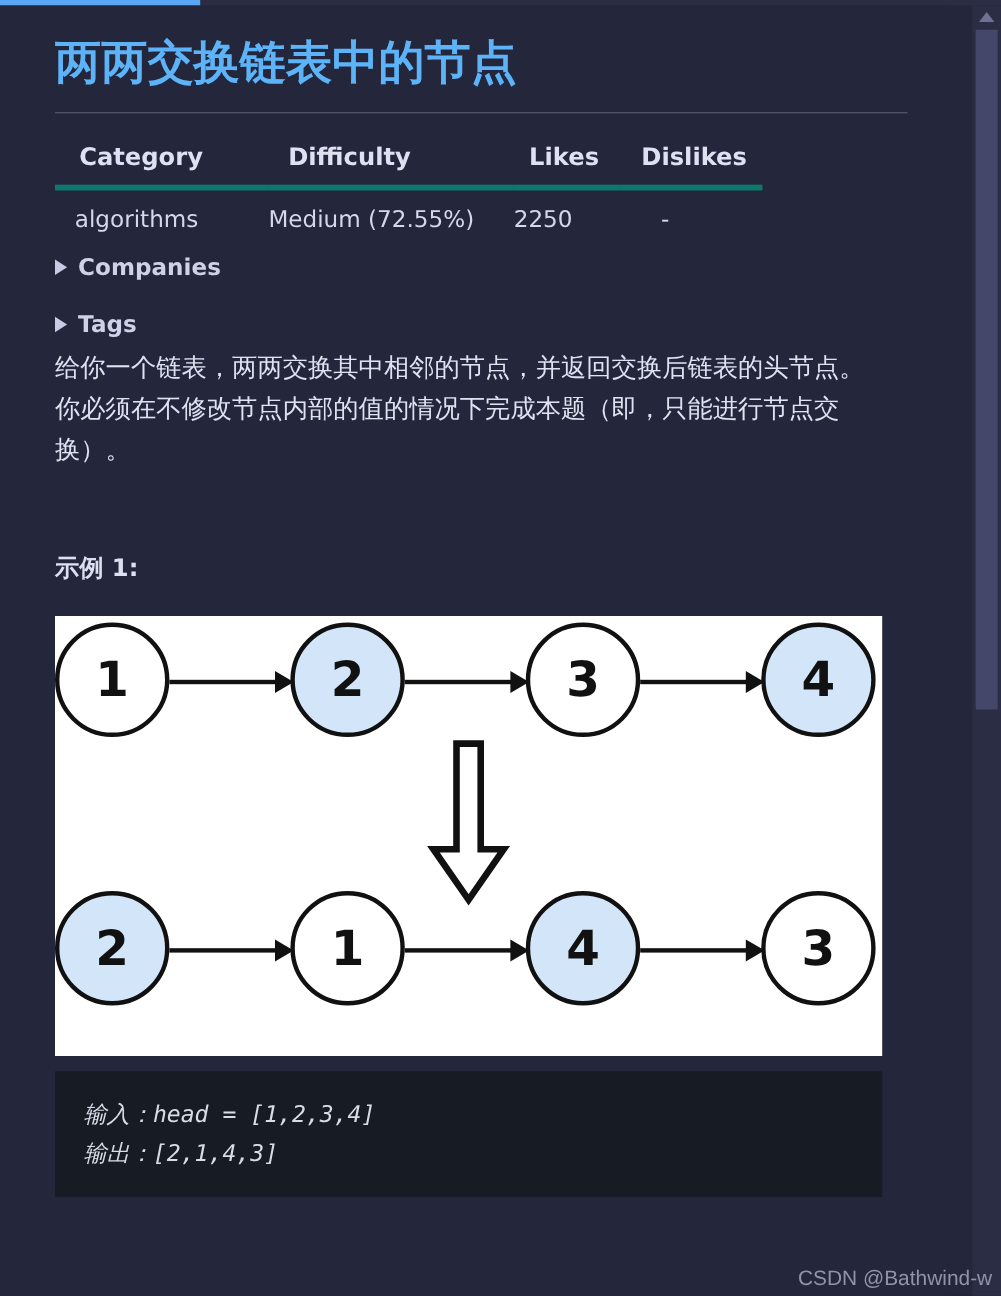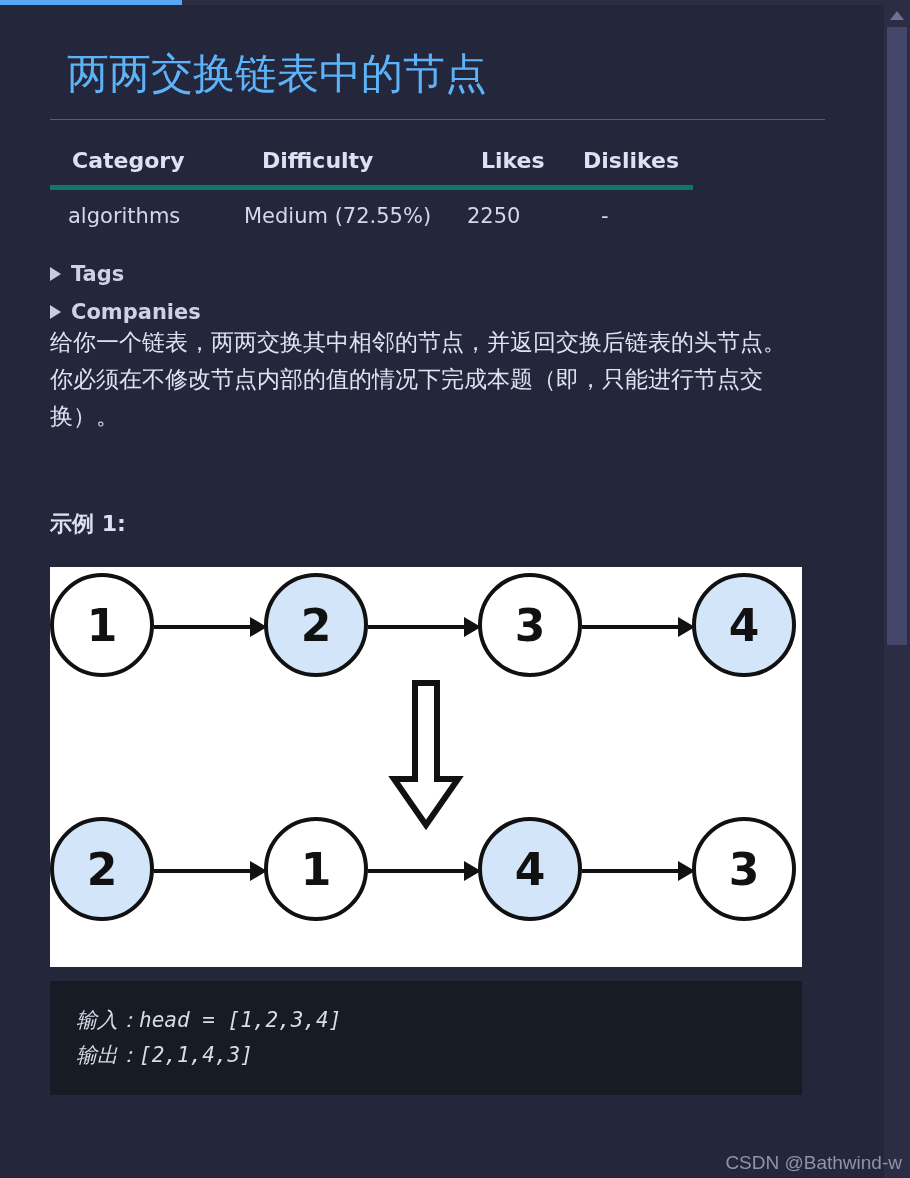--- a/index.html
+++ b/index.html
@@ -44,23 +44,23 @@
   #content {
     position: absolute;
     left: 50px;
     top: 0;
     width: 790px;
   }
 
   #page-title {
     color: #5cb3f7;
     font-size: 42px;
-    font-weight: normal;
+    font-weight: bold;
     line-height: 1.25;
-    margin: 17px;
+    margin: 0;
     padding-top: 26px;
     letter-spacing: 0px;
     font-family: "DejaVu Sans", "Liberation Sans", sans-serif;
   }
 
   #title-divider {
     margin-top: 18px;
     width: 775px;
     height: 1px;
     background: #5a5c72;
@@ -119,20 +119,21 @@
     display: inline-block;
     width: 0; height: 0;
     border-left: 11px solid #c8cbe4;
     border-top: 7px solid transparent;
     border-bottom: 7px solid transparent;
     margin-right: 10px;
   }
 
   
   #description {
+    margin-top: 10px;
     font-size: 23px;
     line-height: 1.62;
     color: #e0e2f2;
     width: 752px;
     font-family: "DejaVu Sans", "Liberation Sans", sans-serif;
   }
 
   
   #example-heading {
     margin-top: 74px;
@@ -266,28 +267,28 @@
       <tbody>
         <tr>
           <td class="cell-category">algorithms</td>
           <td class="cell-difficulty">Medium (72.55%)</td>
           <td class="cell-likes">2250</td>
           <td class="cell-dislikes">-</td>
         </tr>
       </tbody>
     </table>
 
+    <div class="disclosure" id="disclosure-companies">
+      <span class="tri"></span>
+      <span>Companies</span>
+    </div>
+
     <div class="disclosure" id="disclosure-tags">
       <span class="tri"></span>
       <span>Tags</span>
-    </div>
-
-    <div class="disclosure" id="disclosure-companies">
-      <span class="tri"></span>
-      <span>Companies</span>
     </div>
 
     <div id="description">给你一个链表，两两交换其中相邻的节点，并返回交换后链表的头节点。你必须在不修改节点内部的值的情况下完成本题（即，只能进行节点交换）。</div>
 
     <div id="example-heading">示例 1:</div>
 
     <div id="figure">
 
       <div class="link" style="left:104px; top:58px; width:100px;"></div>
       <div class="arrowhead" style="left:200px; top:50px;"></div>

